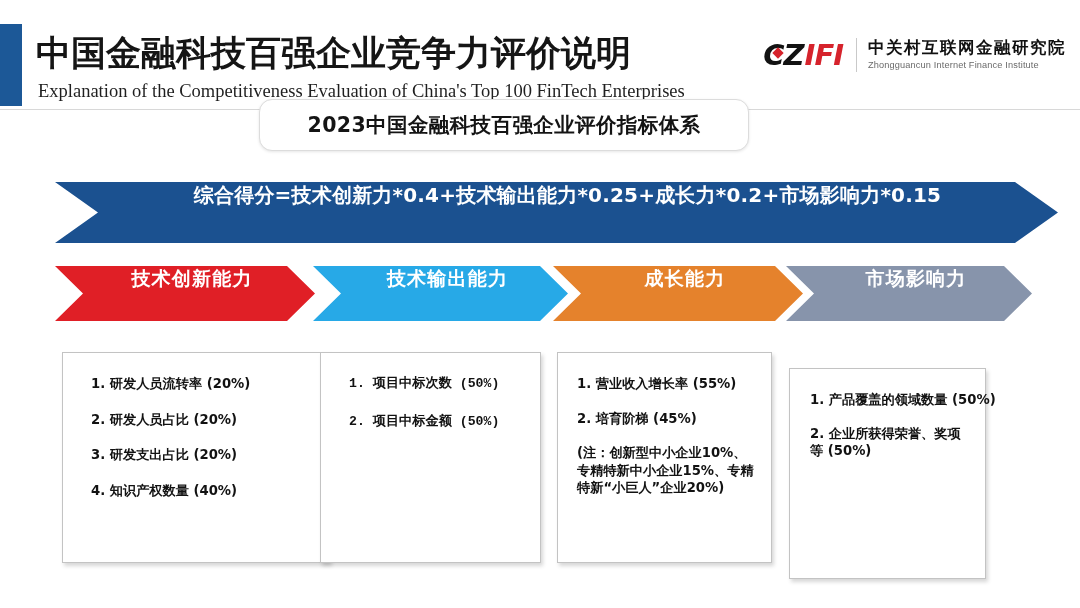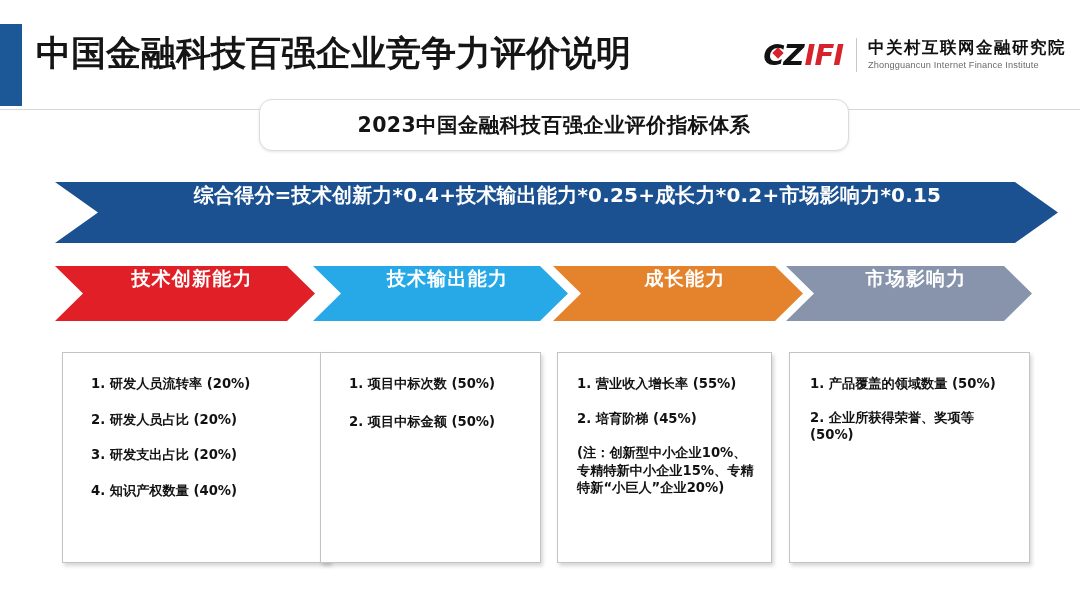--- a/index.html
+++ b/index.html
@@ -61,21 +61,21 @@
     letter-spacing:1.5px; line-height:1.15;
   }
   #logo-en {
     font-family:"Liberation Sans", sans-serif;
     font-size:9.2px; color:#6a6a6a; letter-spacing:0.15px;
     margin-top:2px; line-height:1.1;
   }
 
   
   #title-pill {
-    position:absolute; left:259px; top:99px; width:590px; height:52px;
+    position:absolute; left:259px; top:99px; width:490px; height:52px;
     border:1.4px solid #dcdcdc; border-radius:13px; background:#ffffff;
     box-shadow:0 1px 3px rgba(0,0,0,0.10);
     display:flex; align-items:center; justify-content:center;
   }
   #title-pill-text {
     font-family:"DejaVu Sans", sans-serif;
     font-size:20.5px; font-weight:bold; color:#141414; letter-spacing:0.4px;
   }
 
   
@@ -115,41 +115,42 @@
   #boxes { position:absolute; left:0; top:352px; width:1080px; height:212px; }
   .content-box {
     position:absolute; top:0; height:211px;
     background:#ffffff; border:1px solid #c3c3c3;
     box-shadow:2px 3px 4px rgba(0,0,0,0.16);
     padding:22px 14px 10px 14px;
   }
   #box-0 { left:62px;  width:268px; }
   #box-1 { left:320px; width:221px; }
   #box-2 { left:557px; width:215px; }
-  #box-3 { left:789px; width:241px; }
+  #box-3 { left:789px; width:197px;margin-top:16px; }
 
   .box-line {
     font-family:"DejaVu Sans", sans-serif;
     font-size:13.2px; font-weight:bold; color:#121212;
     line-height:1.33; margin-bottom:18px;
     white-space:nowrap;
   }
   #box-0 .box-line { padding-left:14px; }
-  #box-1 .box-line { padding-left:14px; margin-bottom:20px; }
+  #box-1 .box-line { padding-left:14px; margin-bottom:20px;font-family:Liberation Mono, monospace; }
   #box-2 .box-line { padding-left:5px; margin-bottom:17px; }
   #box-3 .box-line { padding-left:6px; margin-bottom:16px; }
   .box-line.wrap { white-space:normal; }
   .box-line:last-child { margin-bottom:0; }
 </style>
 </head>
 <body>
 
 <div id="header">
   <div id="header-accent-bar"></div>
   <div id="header-title">中国金融科技百强企业竞争力评价说明</div>
+  <div id="header-subtitle">Explanation of the Competitiveness Evaluation of China's Top 100 FinTech Enterprises</div>
   <div id="header-rule"></div>
 
   <div id="logo">
     <div id="logo-mark">
       <span id="logo-cz">CZ</span>
       <span id="logo-diamond"></span>
       <span id="logo-ifi">IFI</span>
     </div>
     <div id="logo-divider"></div>
     <div id="logo-text-wrap">

